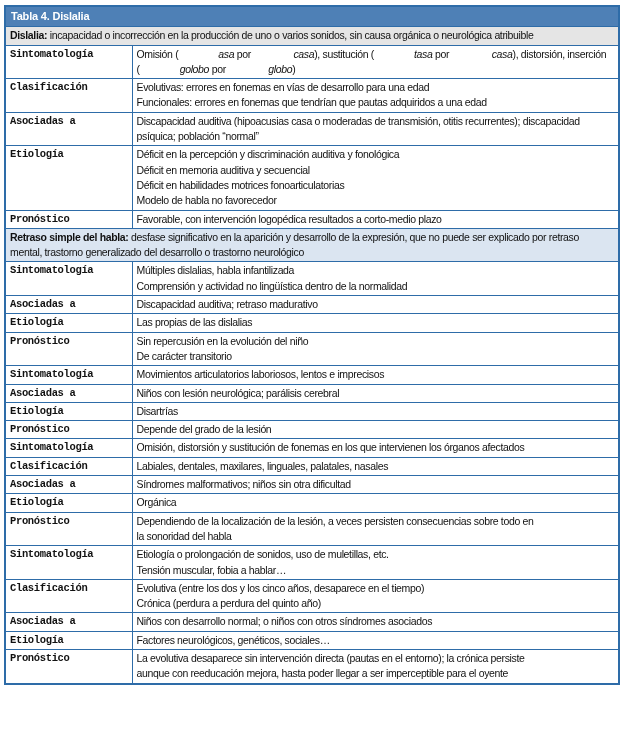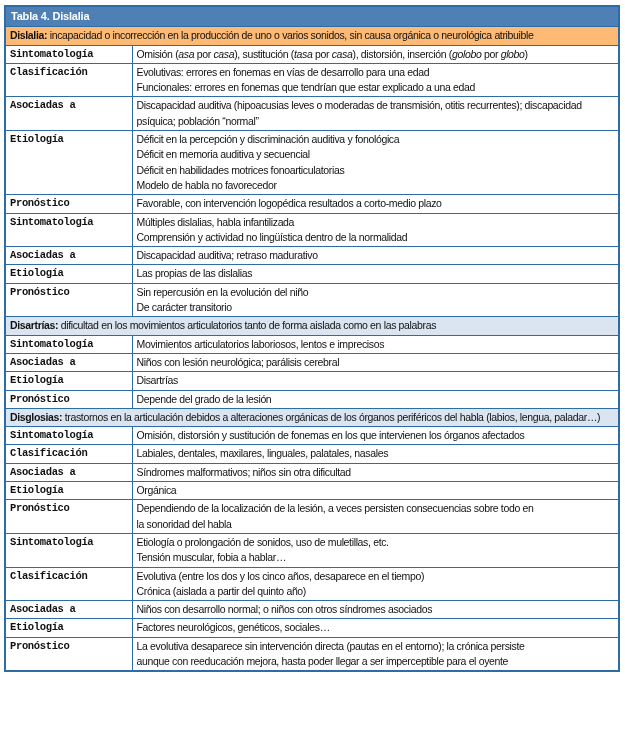--- a/index.html
+++ b/index.html
@@ -38,26 +38,26 @@
   }
   thead th.title-cell{
     background:var(--header-bg);
     color:var(--header-text);
     font-weight:bold;
     font-size:11px;
     letter-spacing:-0.2px;
     padding:2px 5px;
   }
   col.label-col{width:127px;}
-  .def-row td{background:#fdba74;}
+  .def-row td{background:#e5e5e5;}
   .def-row.shaded td{background:var(--section-bg);}
   .def-row b{letter-spacing:-0.35px;}
   td.label-cell{font-weight:bold;font-family:Liberation Mono, monospace;}
   td.value-cell div{white-space:normal;}
-  i{font-style:italic;}
+  i{font-style:italic;padding-left:40px;}
 </style>
 </head>
 <body>
 
 <div class="table-wrap">
   <table>
     <colgroup>
       <col class="label-col">
       <col>
     </colgroup>
@@ -73,44 +73,47 @@
         <tr>
           <td class="label-cell">Sintomatología</td>
           <td class="value-cell">
             <div>Omisión (<i>asa</i> por <i>casa</i>), sustitución (<i>tasa</i> por <i>casa</i>), distorsión, inserción (<i>golobo</i> por <i>globo</i>)</div>
           </td>
         </tr>
         <tr>
           <td class="label-cell">Clasificación</td>
           <td class="value-cell">
             <div>Evolutivas: errores en fonemas en vías de desarrollo para una edad</div>
-            <div>Funcionales: errores en fonemas que tendrían que estar explicado a una edad</div>
-          </td>
-        </tr>
-        <tr>
-          <td class="label-cell">Asociadas a</td>
-          <td class="value-cell">
-            <div>Discapacidad auditiva (hipoacusias leves o moderadas de transmisión, otitis recurrentes); discapacidad psíquica; población “normal”</div>
+            <div>Funcionales: errores en fonemas que tendrían que pautas adquiridos a una edad</div>
+          </td>
+        </tr>
+        <tr>
+          <td class="label-cell">Asociadas a</td>
+          <td class="value-cell">
+            <div>Discapacidad auditiva (hipoacusias casa o moderadas de transmisión, otitis recurrentes); discapacidad psíquica; población “normal”</div>
           </td>
         </tr>
         <tr>
           <td class="label-cell">Etiología</td>
           <td class="value-cell">
             <div>Déficit en la percepción y discriminación auditiva y fonológica</div>
             <div>Déficit en memoria auditiva y secuencial</div>
             <div>Déficit en habilidades motrices fonoarticulatorias</div>
             <div>Modelo de habla no favorecedor</div>
           </td>
         </tr>
         <tr>
           <td class="label-cell">Pronóstico</td>
           <td class="value-cell">
             <div>Favorable, con intervención logopédica resultados a corto-medio plazo</div>
           </td>
         </tr>
+        <tr class="def-row shaded">
+          <td colspan="2"><b>Retraso simple del habla:</b> desfase significativo en la aparición y desarrollo de la expresión, que no puede ser explicado por retraso mental, trastorno generalizado del desarrollo o trastorno neurológico</td>
+        </tr>
         <tr>
           <td class="label-cell">Sintomatología</td>
           <td class="value-cell">
             <div>Múltiples dislalias, habla infantilizada</div>
             <div>Comprensión y actividad no lingüística dentro de la normalidad</div>
           </td>
         </tr>
         <tr>
           <td class="label-cell">Asociadas a</td>
           <td class="value-cell">
@@ -123,23 +126,20 @@
             <div>Las propias de las dislalias</div>
           </td>
         </tr>
         <tr>
           <td class="label-cell">Pronóstico</td>
           <td class="value-cell">
             <div>Sin repercusión en la evolución del niño</div>
             <div>De carácter transitorio</div>
           </td>
         </tr>
-        <tr class="def-row shaded">
-          <td colspan="2"><b>Disartrías:</b> dificultad en los movimientos articulatorios tanto de forma aislada como en las palabras</td>
-        </tr>
         <tr>
           <td class="label-cell">Sintomatología</td>
           <td class="value-cell">
             <div>Movimientos articulatorios laboriosos, lentos e imprecisos</div>
           </td>
         </tr>
         <tr>
           <td class="label-cell">Asociadas a</td>
           <td class="value-cell">
             <div>Niños con lesión neurológica; parálisis cerebral</div>
@@ -149,23 +149,20 @@
           <td class="label-cell">Etiología</td>
           <td class="value-cell">
             <div>Disartrías</div>
           </td>
         </tr>
         <tr>
           <td class="label-cell">Pronóstico</td>
           <td class="value-cell">
             <div>Depende del grado de la lesión</div>
           </td>
-        </tr>
-        <tr class="def-row shaded">
-          <td colspan="2"><b>Disglosias:</b> trastornos en la articulación debidos a alteraciones orgánicas de los órganos periféricos del habla (labios, lengua, paladar…)</td>
         </tr>
         <tr>
           <td class="label-cell">Sintomatología</td>
           <td class="value-cell">
             <div>Omisión, distorsión y sustitución de fonemas en los que intervienen los órganos afectados</div>
           </td>
         </tr>
         <tr>
           <td class="label-cell">Clasificación</td>
           <td class="value-cell">
@@ -195,21 +192,21 @@
           <td class="label-cell">Sintomatología</td>
           <td class="value-cell">
             <div>Etiología o prolongación de sonidos, uso de muletillas, etc.</div>
             <div>Tensión muscular, fobia a hablar…</div>
           </td>
         </tr>
         <tr>
           <td class="label-cell">Clasificación</td>
           <td class="value-cell">
             <div>Evolutiva (entre los dos y los cinco años, desaparece en el tiempo)</div>
-            <div>Crónica (aislada a partir del quinto año)</div>
+            <div>Crónica (perdura a perdura del quinto año)</div>
           </td>
         </tr>
         <tr>
           <td class="label-cell">Asociadas a</td>
           <td class="value-cell">
             <div>Niños con desarrollo normal; o niños con otros síndromes asociados</div>
           </td>
         </tr>
         <tr>
           <td class="label-cell">Etiología</td>

